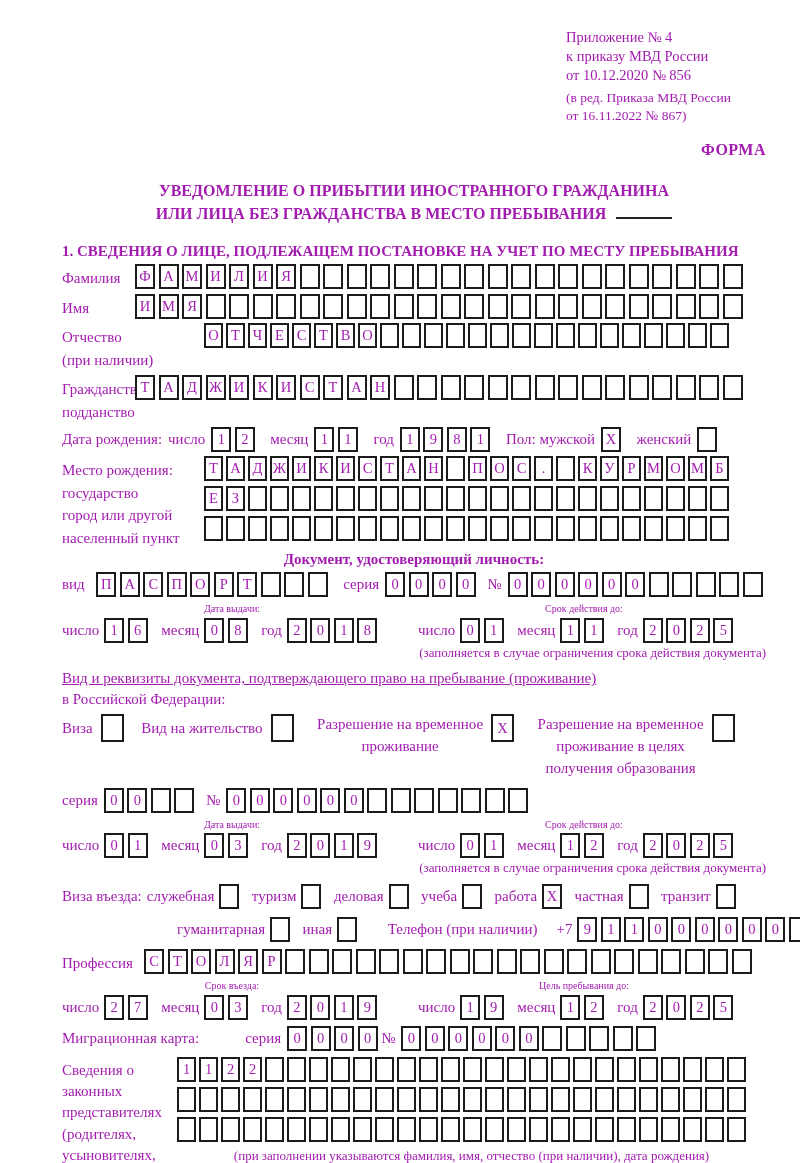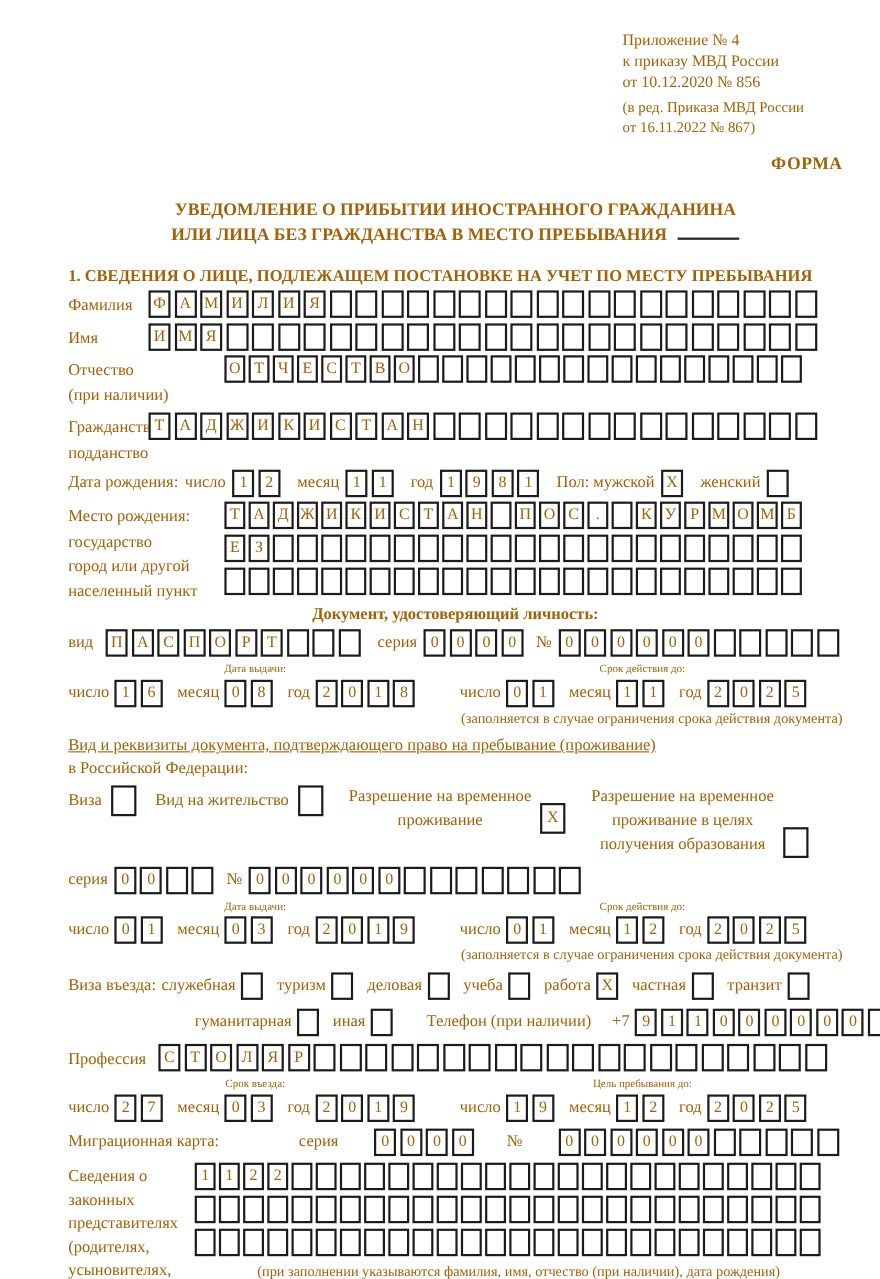--- a/index.html
+++ b/index.html
@@ -1,20 +1,20 @@
 <!DOCTYPE html>
 <html><head>
 <meta charset="utf-8">
 <style>
   html,body{margin:0;padding:0;background:#fff;}
   .page{
     width:800px;height:1163px;box-sizing:border-box;
     padding:28px 34px 12px 62px;
     font-family:"Liberation Serif","DejaVu Serif",serif;
-    font-size:15px;color:#a16207;position:relative;overflow:hidden;background:#fff;
+    font-size:15px;color:#a21caf;position:relative;overflow:hidden;background:#fff;
   }
   
   .hdr-note{margin-left:auto;width:200px;font-size:14.5px;line-height:1.32;}
   .hdr-note .amend{font-size:13.5px;margin-top:4px;}
   .forma{text-align:right;font-weight:bold;font-size:16px;margin-top:16px;letter-spacing:.5px;}
   .title{margin-top:20px;text-align:center;font-weight:bold;font-size:16px;line-height:1.45;}
   .title-blank{display:inline-block;width:56px;border-bottom:2px solid #222;height:14px;margin-left:10px;}
   .sect{margin-top:18px;font-weight:bold;font-size:15px;}
   
   .frow{display:flex;align-items:flex-start;margin-top:4px;}
@@ -42,21 +42,21 @@
   .dh.right{flex:1;text-align:center;}
   .dates-lines{display:flex;margin-top:2px;}
   .date-line{display:flex;align-items:center;}
   .date-line.left{width:340px;}
   .date-line.right{flex:1;padding-left:16px;}
   .date-line .t{margin-right:5px;white-space:nowrap;}
   .date-line .cells{margin-right:10px;}
   .date-note{text-align:right;font-size:13px;margin-top:2px;line-height:1.2;}
   
   .opts{display:flex;align-items:flex-start;margin-top:6px;}
-  .opt{display:flex;align-items:flex-end;margin-right:14px;}
+  .opt{display:flex;align-items:flex-start;margin-right:14px;}
   .opt.mid{align-items:center;}
   .opt-label{white-space:pre-line;text-align:center;line-height:1.45;margin-right:8px;}
   .opt-label.plain{text-align:left;}
   
   .purpose-row{display:flex;align-items:center;margin-top:8px;}
   .purpose-row .t{margin-right:5px;white-space:nowrap;}
   .purpose-row .cells{margin-right:9px;}
   .indent115{padding-left:115px;}
   
   .reps-right{flex:1;}
@@ -653,21 +653,21 @@
         <span class="cells">
             <span class="cell">2</span>
             <span class="cell">0</span>
             <span class="cell">2</span>
             <span class="cell">5</span>
           </span>
       </div>
     </div>
   </div>
 
-  <div class="inline-row" style="margin-top:6px;justify-content:space-between;">
+  <div class="inline-row" style="margin-top:6px;">
     <span class="t">Миграционная карта:</span>
     <span class="t" style="margin-left:40px;">серия</span>
     <span class="cells">
         <span class="cell">0</span>
         <span class="cell">0</span>
         <span class="cell">0</span>
         <span class="cell">0</span>
       </span>
     <span class="t">№</span>
     <span class="cells">

